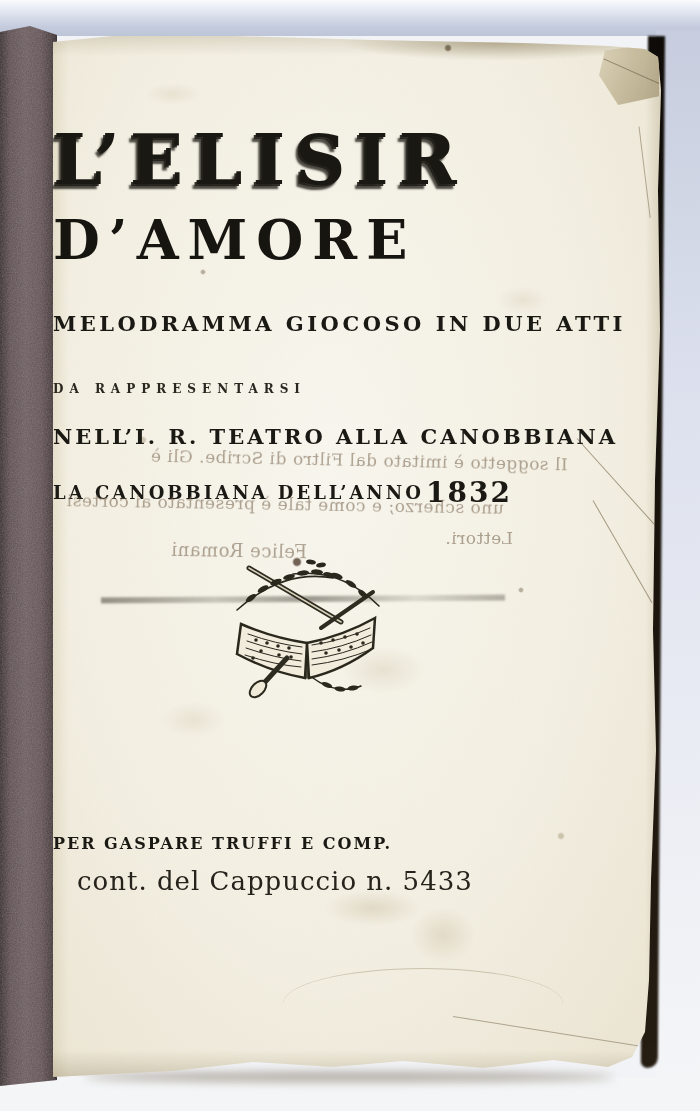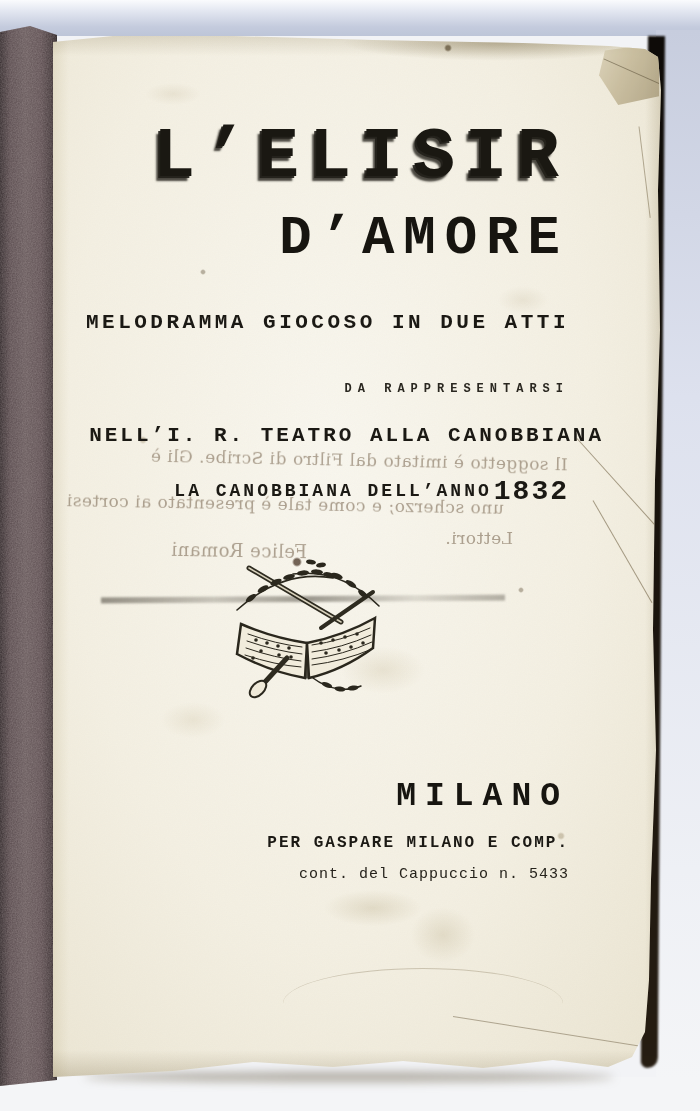--- a/index.html
+++ b/index.html
@@ -68,32 +68,32 @@
   .crease.c4{left:400px;top:986px;width:210px;height:1px;transform:rotate(9deg);transform-origin:left;background:rgba(95,80,52,.45);}
   .crease.c5{left:230px;top:938px;width:280px;height:70px;background:none;
     border-top:1px solid rgba(115,98,66,.30);border-radius:50%;}
   .corner-fold{position:absolute;left:546px;top:13px;width:60px;height:62px;
     background:linear-gradient(115deg,#d8cfb4 0%,#c2b695 45%,#a89b7b 100%);
     clip-path:polygon(10% 12%,100% 0%,100% 86%,32% 100%,0% 52%);opacity:.85;}
   .corner-fold i{position:absolute;left:2px;top:28px;width:62px;height:1px;
     background:rgba(70,58,34,.6);transform:rotate(24deg);display:block;}
 
   
-  .line{position:absolute;left:0;width:516px;text-align:right;color:#1b1914;white-space:nowrap;font-family:Liberation Mono, monospace;}
+  .line{position:absolute;left:0;width:516px;text-align:left;color:#1b1914;white-space:nowrap;}
   .title1{top:88px;font-size:70px;font-weight:bold;letter-spacing:10px;color:#1a1812;
     text-shadow:-4px 5px 2px rgba(32,30,24,.8),-2px 2px 0 rgba(32,30,24,.9);}
   .title2{top:178px;font-size:54px;font-weight:bold;letter-spacing:9px;color:#171510;}
   .genre{top:281px;font-size:21px;font-weight:bold;letter-spacing:3.5px;}
   .presentation{top:352px;font-size:12px;font-weight:bold;letter-spacing:6px;color:#2a2720;}
-  .theatre{top:394px;font-size:21px;font-weight:bold;letter-spacing:3px;margin-left:35px;}
+  .theatre{top:394px;font-size:21px;font-weight:bold;letter-spacing:3px;}
   .season{top:446px;font-size:18px;font-weight:bold;letter-spacing:3px;}
   .season .yr{font-size:28px;font-weight:bold;letter-spacing:2px;margin-left:2px;vertical-align:-3px;}
   .city{top:748px;font-size:33px;font-weight:bold;letter-spacing:9px;color:#171510;}
   .publisher{top:804px;font-size:16px;font-weight:bold;letter-spacing:2px;}
-  .address{top:836px;font-size:15px;font-weight:normal;letter-spacing:1px;color:#26231c;}
+  .address{top:836px;font-size:26px;font-weight:normal;letter-spacing:1px;color:#26231c;margin-left:24px;}
 
   
   .bleed{position:absolute;color:rgba(128,110,89,.62);filter:blur(.4px);
     font-size:17px;letter-spacing:.5px;white-space:nowrap;text-align:center;}
   .bleed.b1{left:8px;top:420px;width:596px;transform:scaleX(-1) rotate(-1.2deg);}
   .bleed.b2{left:0px;top:464px;width:464px;transform:scaleX(-1) rotate(-1deg);}
   .bleed.b3{left:376px;top:498px;width:100px;transform:scaleX(-1);}
   .bleed.b4{left:96px;top:510px;width:180px;font-size:18px;transform:scaleX(-1) rotate(-1deg);}
 
   
@@ -224,16 +224,15 @@
 
       <path d="M92,130 C108,142 126,144 140,138" stroke-width="1.5"></path>
       <g fill="#2a271d" stroke="none">
         <ellipse cx="106" cy="137" rx="5.5" ry="2.4" transform="rotate(20 106 137)"></ellipse>
         <ellipse cx="119" cy="141" rx="5.5" ry="2.4" transform="rotate(8 119 141)"></ellipse>
         <ellipse cx="132" cy="140" rx="5.5" ry="2.4" transform="rotate(-8 132 140)"></ellipse>
       </g>
     </g>
   </svg>
 
-  <div class="line city">MILANO</div>
-  <div class="line publisher">PER GASPARE MILANO E COMP.</div>
+  <div class="line publisher">PER GASPARE TRUFFI E COMP.</div>
   <div class="line address">cont. del Cappuccio n. 5433</div>
 </div>
 
 </body></html>

